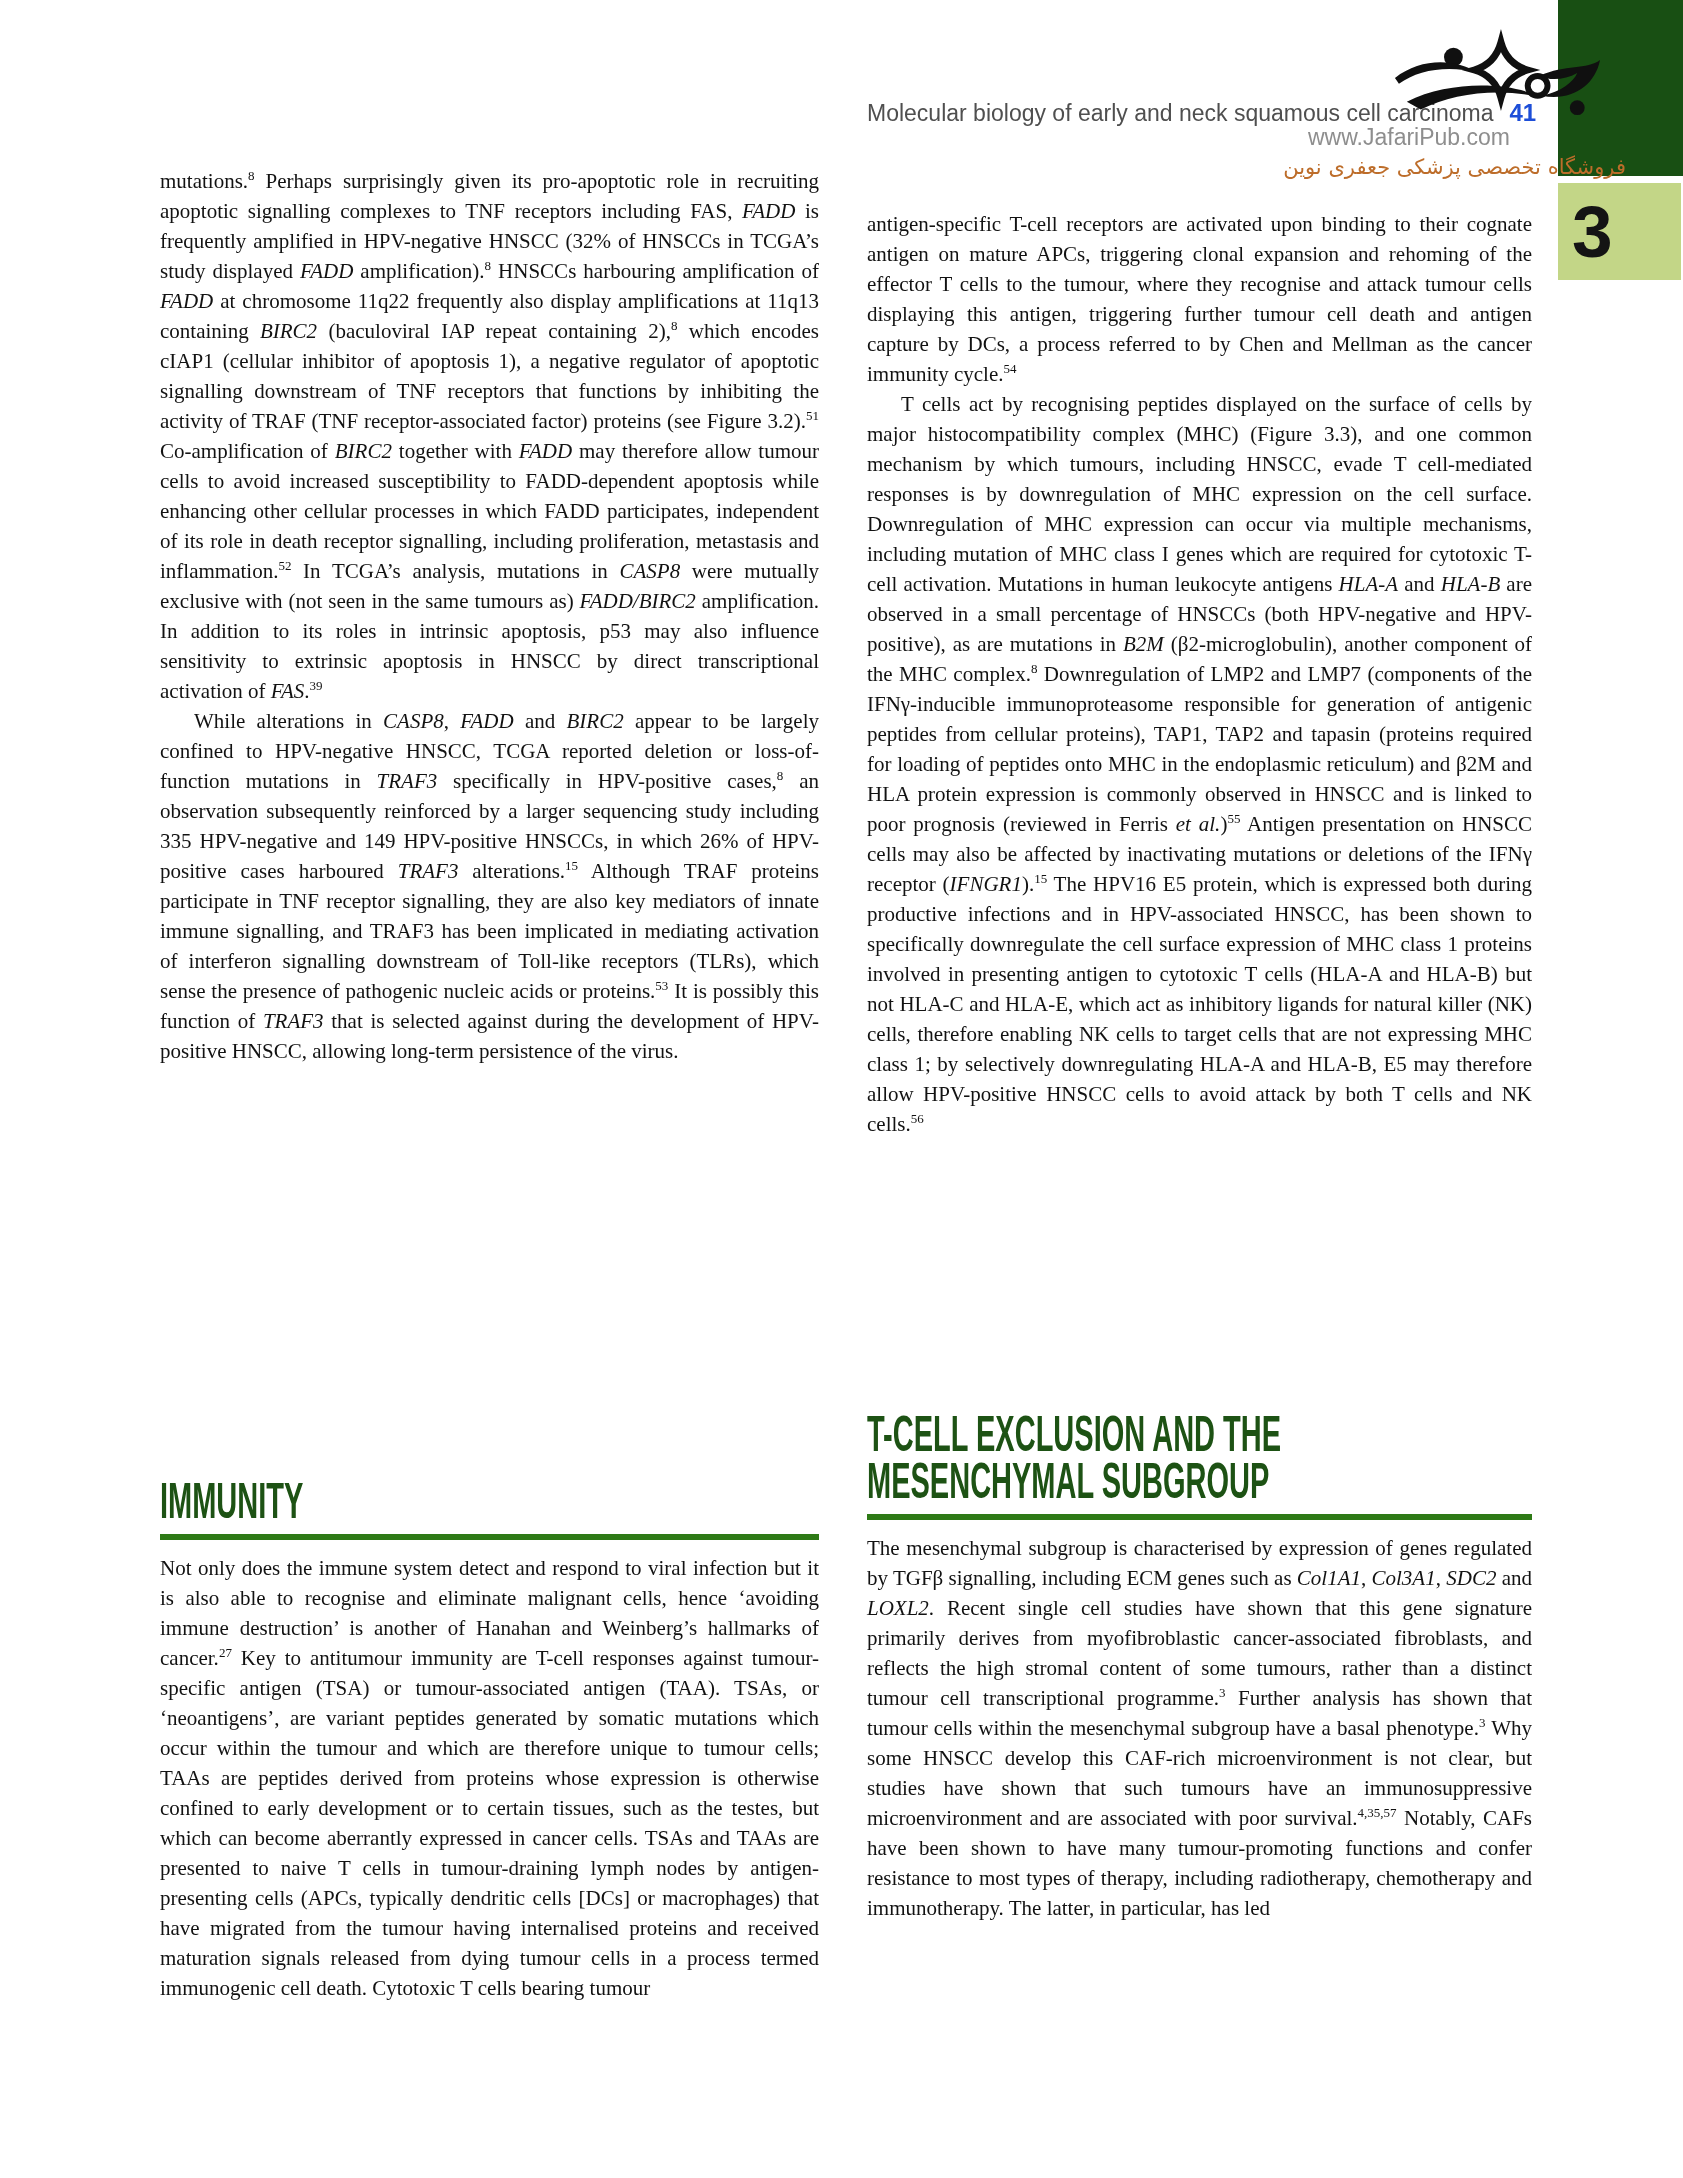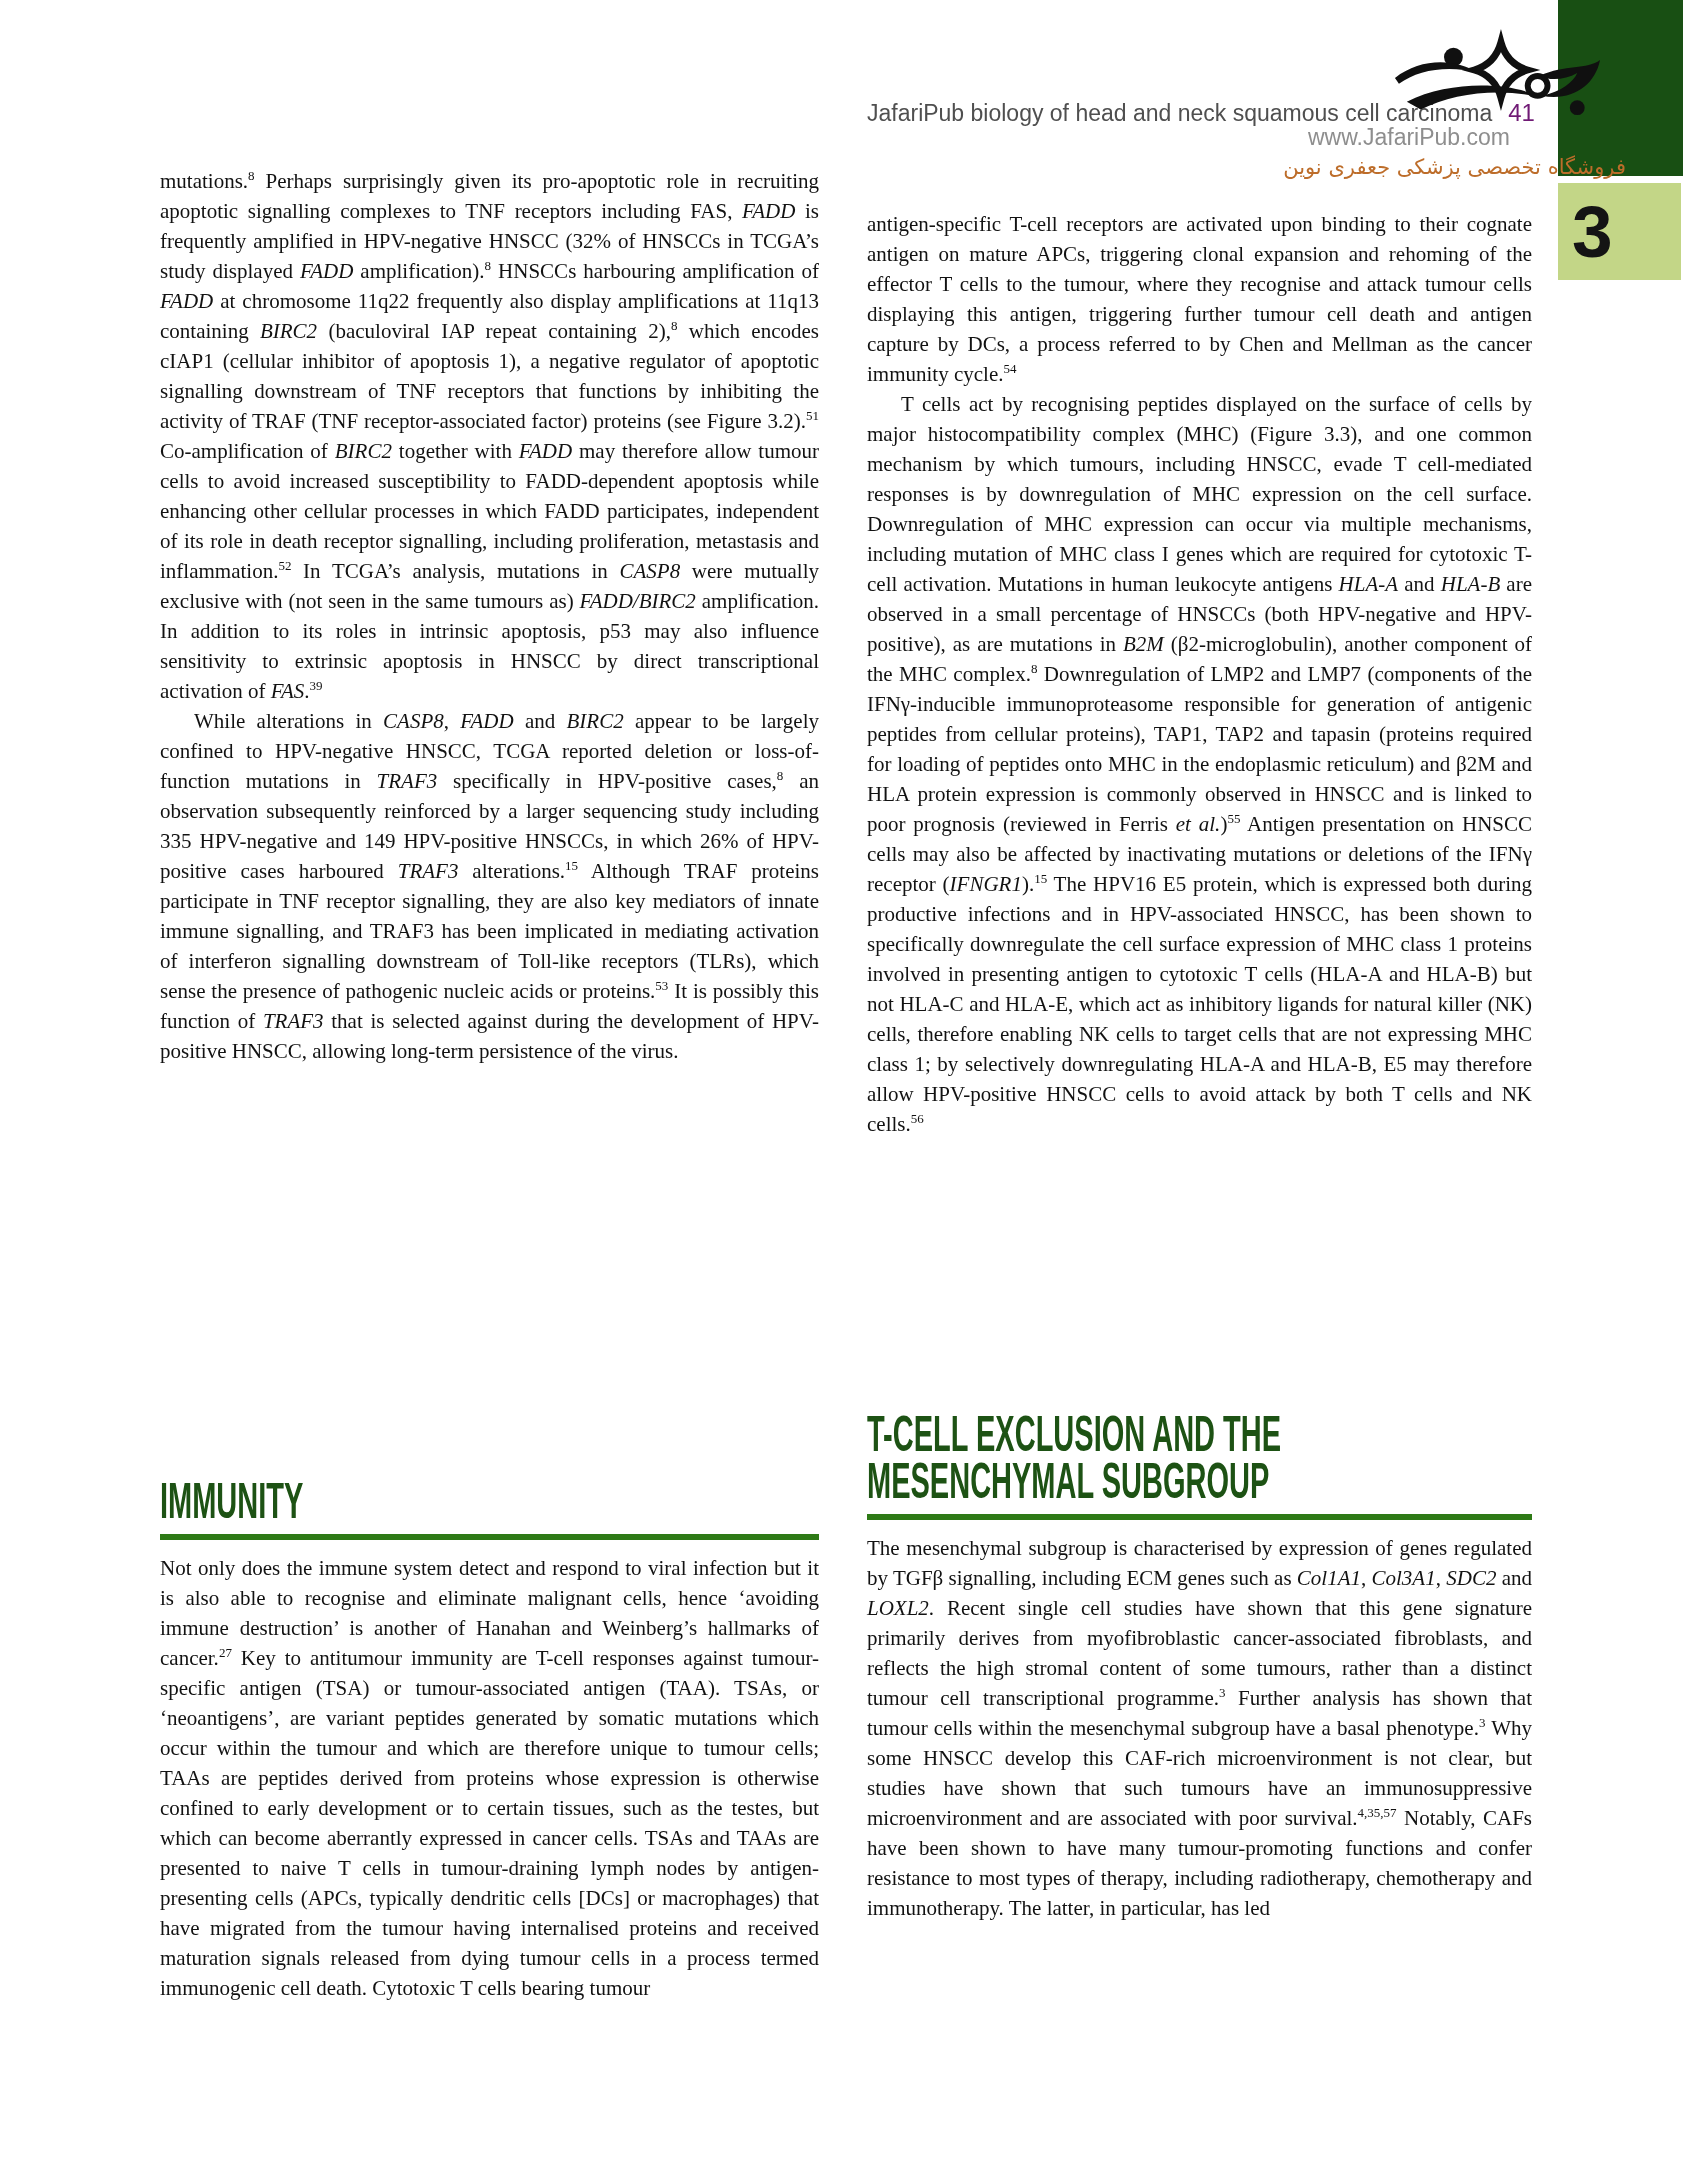--- a/index.html
+++ b/index.html
@@ -11,21 +11,21 @@
               background:var(--dark_green);z-index:1;}
   .block-light{position:absolute;left:1558px;top:183px;width:123px;height:97px;
                background:var(--light_green);z-index:1;}
   .chapter-num{font-family:"Liberation Sans",sans-serif;font-weight:bold;
                font-size:73px;line-height:97px;padding-left:14px;color:#141414;}
 
   
   .running-head{position:absolute;top:99px;left:867px;width:657px;text-align:right;
                 z-index:2;font-family:"Liberation Sans",sans-serif;white-space:nowrap;}
   .running-title{font-size:23px;color:var(--header_gray);}
-  .page-number{font-size:24px;font-weight:normal;color:#701a75;margin-left:16px;}
+  .page-number{font-size:24px;font-weight:bold;color:#1d4ed8;margin-left:16px;}
 
   
   .logo{position:absolute;left:1391px;top:16px;width:213px;height:105px;z-index:3;}
   .site-url{position:absolute;top:124px;left:1308px;width:238px;z-index:3;
             font-family:"Liberation Sans",sans-serif;font-size:23px;color:var(--url_gray);}
   .persian{position:absolute;top:155px;right:57px;z-index:4;direction:rtl;
            font-family:"DejaVu Sans",sans-serif;font-size:21px;color:var(--persian_orange);}
 
   
   .col{position:absolute;top:166px;height:1955px;z-index:1;}
@@ -57,21 +57,21 @@
     <path d="M111 26 Q117 48 138 54 Q117 60 111 82 Q105 60 84 54 Q105 48 111 26 Z" fill="#ffffff" stroke="#101010" stroke-width="7" stroke-linejoin="miter"></path>
     <circle cx="63" cy="41" r="9.5" fill="#101010"></circle>
     <path d="M4 62 C30 42 64 42 88 57 C60 49 28 53 8 68 Z" fill="#101010"></path>
     <path d="M16 86 C60 64 122 66 152 82 C114 72 64 76 30 94 Z" fill="#101010"></path>
     <circle cx="148" cy="70" r="10" fill="none" stroke="#101010" stroke-width="6"></circle>
     <path d="M150 60 C176 48 198 54 211 44 C206 70 182 86 152 80 C172 76 184 66 188 57 C176 64 160 65 150 60 Z" fill="#101010"></path>
     <circle cx="188" cy="92" r="7.5" fill="#101010"></circle>
   </svg>
 
   <div class="running-head">
-    <span class="running-title">JafariPub biology of head and neck squamous cell carcinoma</span><span class="page-number">41</span>
+    <span class="running-title">Molecular biology of early and neck squamous cell carcinoma</span><span class="page-number">41</span>
   </div>
 
   <div class="site-url">www.JafariPub.com</div>
   <div class="persian" dir="rtl">فروشگاه تخصصی پزشکی جعفری نوین</div>
 
   <div class="col col-left">
     <p class="body">mutations.<sup>8</sup> Perhaps surprisingly given its pro-apoptotic role in recruiting apoptotic signalling complexes to TNF receptors including FAS, <i>FADD</i> is frequently amplified in HPV-negative HNSCC (32% of HNSCCs in TCGA’s study displayed <i>FADD</i> amplification).<sup>8</sup> HNSCCs harbouring amplification of <i>FADD</i> at chromosome 11q22 frequently also display amplifications at 11q13 containing <i>BIRC2</i> (baculoviral IAP repeat containing 2),<sup>8</sup> which encodes cIAP1 (cellular inhibitor of apoptosis 1), a negative regulator of apoptotic signalling downstream of TNF receptors that functions by inhibiting the activity of TRAF (TNF receptor-associated factor) proteins (see Figure 3.2).<sup>51</sup> Co-amplification of <i>BIRC2</i> together with <i>FADD</i> may therefore allow tumour cells to avoid increased susceptibility to FADD-dependent apoptosis while enhancing other cellular processes in which FADD participates, independent of its role in death receptor signalling, including proliferation, metastasis and inflammation.<sup>52</sup> In TCGA’s analysis, mutations in <i>CASP8</i> were mutually exclusive with (not seen in the same tumours as) <i>FADD/BIRC2</i> amplification. In addition to its roles in intrinsic apoptosis, p53 may also influence sensitivity to extrinsic apoptosis in HNSCC by direct transcriptional activation of <i>FAS</i>.<sup>39</sup></p>
     <p class="body indent">While alterations in <i>CASP8</i>, <i>FADD</i> and <i>BIRC2</i> appear to be largely confined to HPV-negative HNSCC, TCGA reported deletion or loss-of-function mutations in <i>TRAF3</i> specifically in HPV-positive cases,<sup>8</sup> an observation subsequently reinforced by a larger sequencing study including 335 HPV-negative and 149 HPV-positive HNSCCs, in which 26% of HPV-positive cases harboured <i>TRAF3</i> alterations.<sup>15</sup> Although TRAF proteins participate in TNF receptor signalling, they are also key mediators of innate immune signalling, and TRAF3 has been implicated in mediating activation of interferon signalling downstream of Toll-like receptors (TLRs), which sense the presence of pathogenic nucleic acids or proteins.<sup>53</sup> It is possibly this function of <i>TRAF3</i> that is selected against during the development of HPV-positive HNSCC, allowing long-term persistence of the virus.</p>
     <div class="section" style="top:1312px;">
       <h2 class="sec-head">IMMUNITY</h2>

